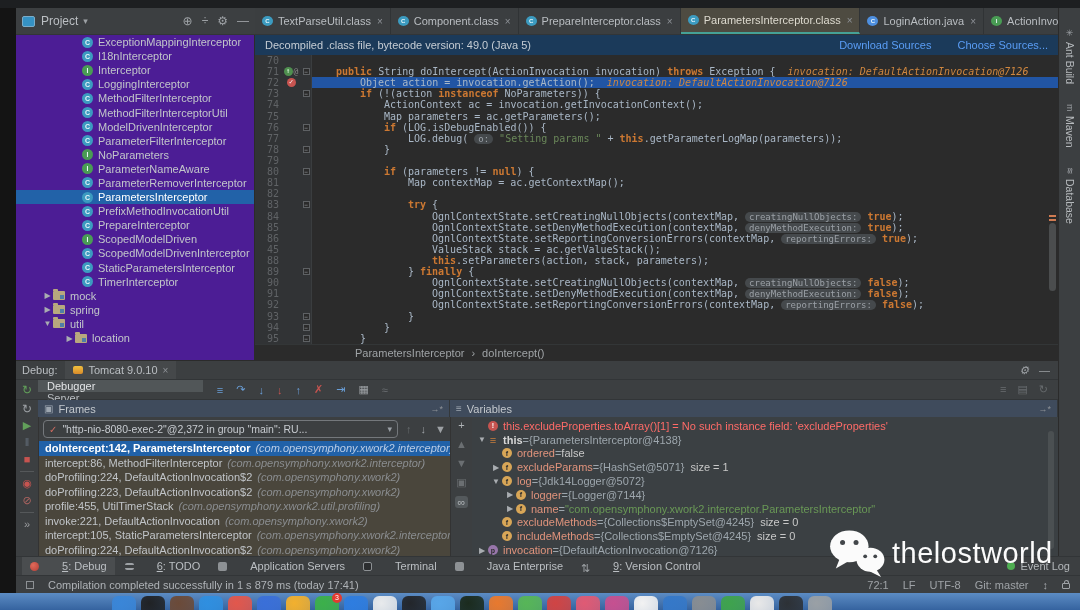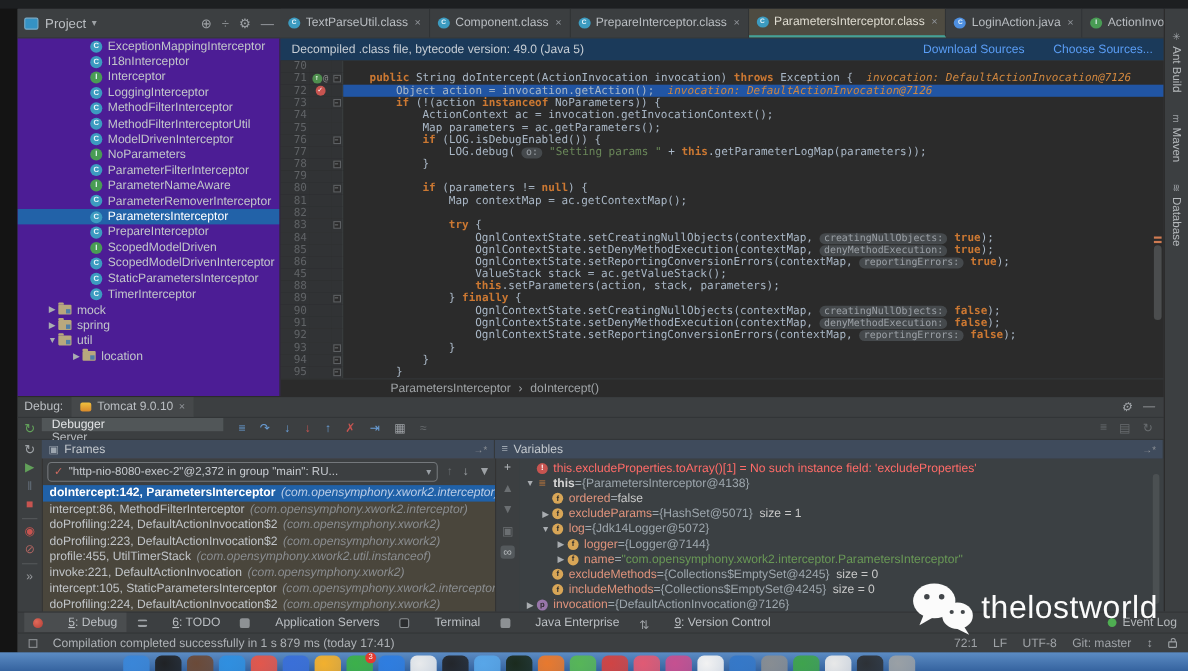--- a/index.html
+++ b/index.html
@@ -221,38 +221,42 @@
         </div>
         <div class="trow" style="padding-left: 66px;">
           <span class="cicon">C</span>
           <span>MethodFilterInterceptorUtil</span>
         </div>
         <div class="trow" style="padding-left: 66px;">
           <span class="cicon">C</span>
           <span>ModelDrivenInterceptor</span>
         </div>
         <div class="trow" style="padding-left: 66px;">
+          <span class="cicon">C</span>
+          <span>ParameterFilterInterceptor</span>
+        </div>
+        <div class="trow" style="padding-left: 66px;">
           <span class="iicon">I</span>
           <span>NoParameters</span>
         </div>
         <div class="trow" style="padding-left: 66px;">
-          <span class="cicon">C</span>
-          <span>ParameterFilterInterceptor</span>
-        </div>
-        <div class="trow" style="padding-left: 66px;">
           <span class="iicon">I</span>
           <span>ParameterNameAware</span>
         </div>
         <div class="trow" style="padding-left: 66px;">
           <span class="cicon">C</span>
           <span>ParameterRemoverInterceptor</span>
         </div>
         <div class="trow sel" style="padding-left: 66px;">
           <span class="cicon">C</span>
           <span>ParametersInterceptor</span>
+        </div>
+        <div class="trow" style="padding-left: 66px;">
+          <span class="cicon">C</span>
+          <span>PrefixMethodInvocationUtil</span>
         </div>
         <div class="trow" style="padding-left: 66px;">
           <span class="cicon">C</span>
           <span>PrepareInterceptor</span>
         </div>
         <div class="trow" style="padding-left: 66px;">
           <span class="iicon">I</span>
           <span>ScopedModelDriven</span>
         </div>
         <div class="trow" style="padding-left: 66px;">
@@ -470,21 +474,21 @@
               <div class="frow">
                 <span class="fmethod">doProfiling:224, DefaultActionInvocation$2</span>
                 <span class="fpkg">(com.opensymphony.xwork2)</span>
               </div>
               <div class="frow">
                 <span class="fmethod">doProfiling:223, DefaultActionInvocation$2</span>
                 <span class="fpkg">(com.opensymphony.xwork2)</span>
               </div>
               <div class="frow">
                 <span class="fmethod">profile:455, UtilTimerStack</span>
-                <span class="fpkg">(com.opensymphony.xwork2.util.instanceof)</span>
+                <span class="fpkg">(com.opensymphony.xwork2.util.profiling)</span>
               </div>
               <div class="frow">
                 <span class="fmethod">invoke:221, DefaultActionInvocation</span>
                 <span class="fpkg">(com.opensymphony.xwork2)</span>
               </div>
               <div class="frow">
                 <span class="fmethod">intercept:105, StaticParametersInterceptor</span>
                 <span class="fpkg">(com.opensymphony.xwork2.interceptor)</span>
               </div>
               <div class="frow">

